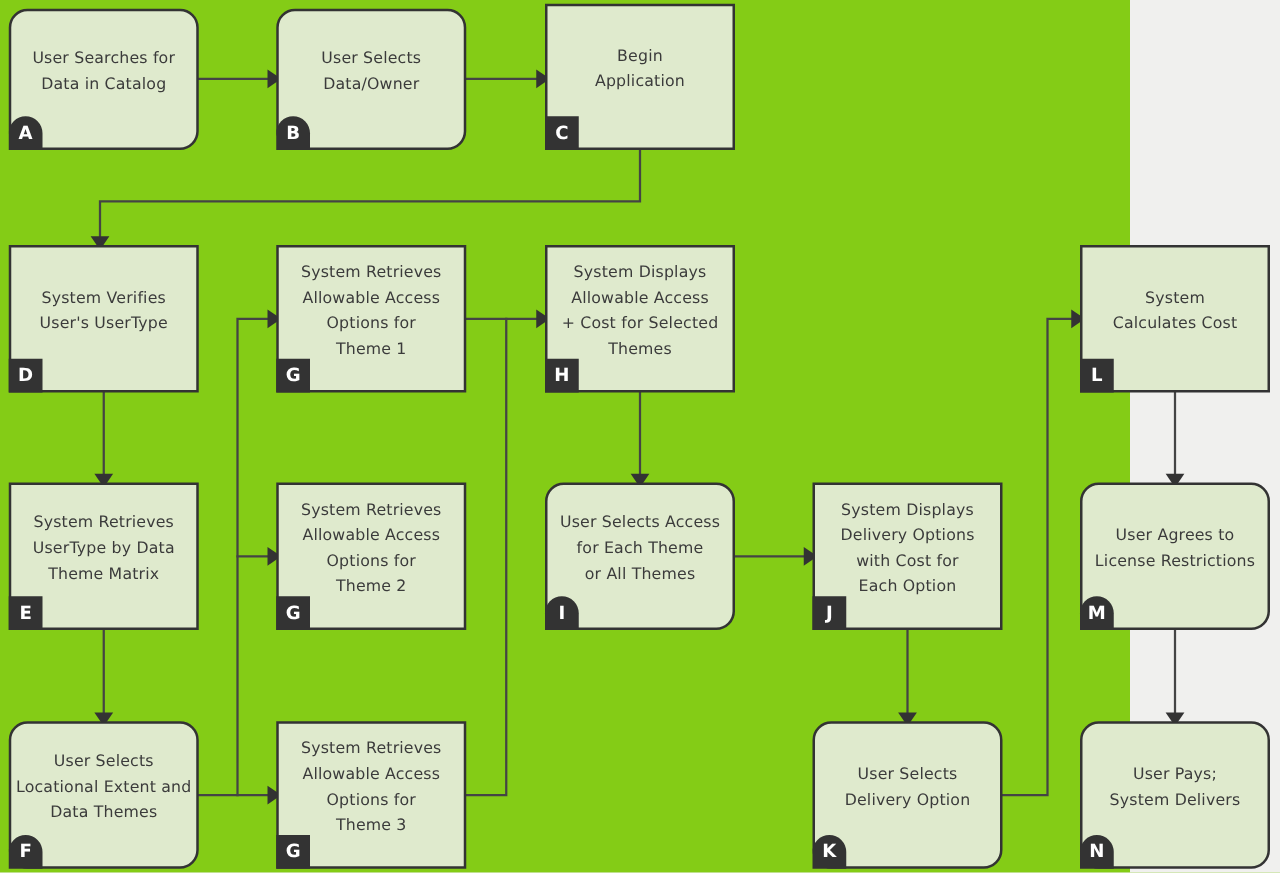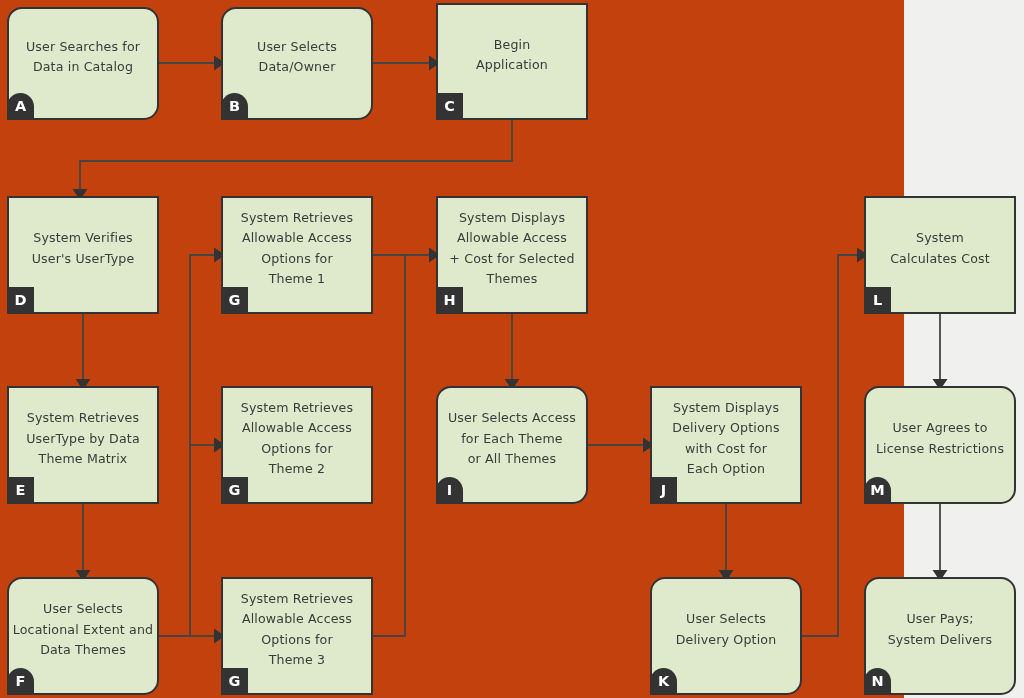--- a/index.html
+++ b/index.html
@@ -10,21 +10,21 @@
   body {
     font-family: "DejaVu Sans", sans-serif;
     width: 1024px;
     height: 698px;
     overflow: hidden;
   }
   #diagram-root {
     position: relative;
     width: 904px;
     height: 698px;
-    background: #c2410c;
+    background: #84cc16;
   }
   svg.flow {
     position: absolute;
     top: 0;
     left: 0;
     width: 1024px;
     height: 698px;
     display: block;
   }
   .node-label {

